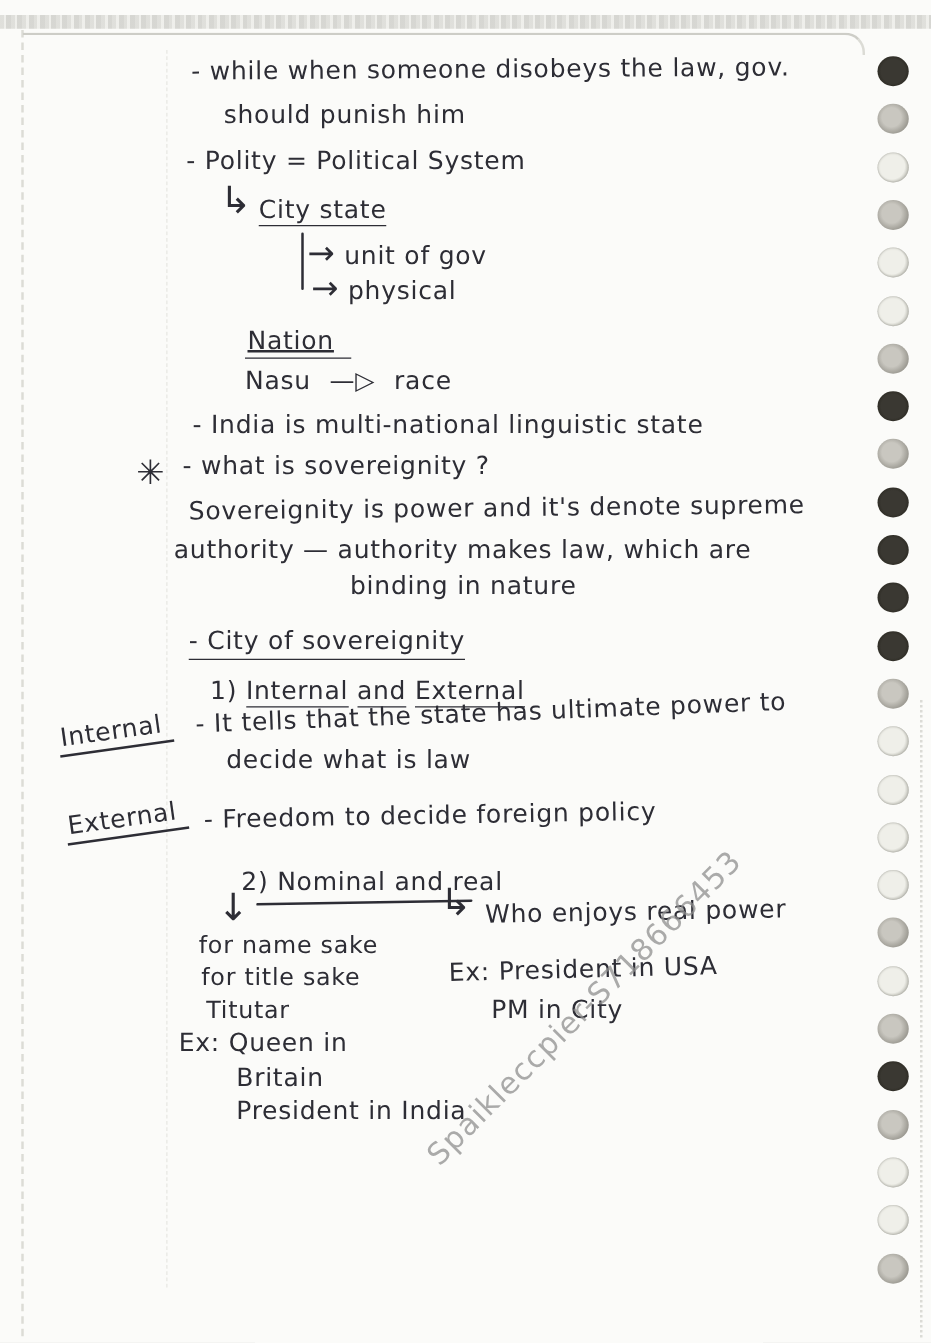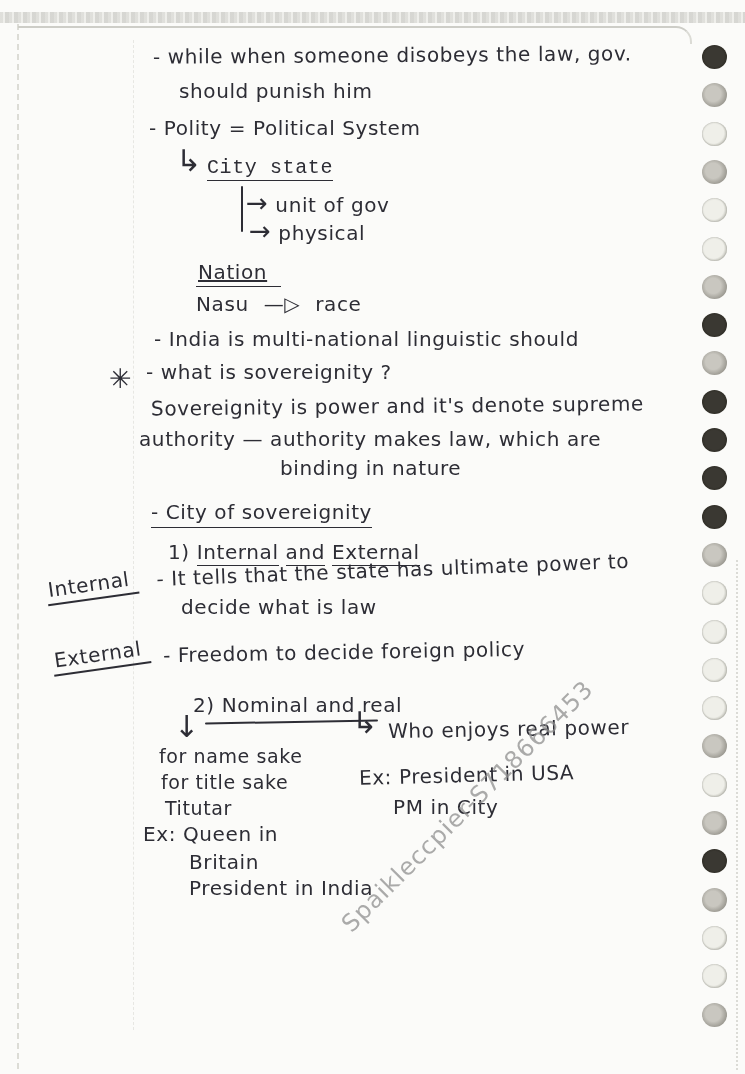--- a/index.html
+++ b/index.html
@@ -105,34 +105,34 @@
       <div class="hole s1" style="top: 964.2px;"></div>
       <div class="hole s2" style="top: 1002.5px;"></div>
     </div>
 
   <div class="line" style="left:153px;top:44px;transform:rotate(-0.4deg);">- while when someone disobeys  the law, gov.</div>
   <div class="line" style="left:179px;top:80px;">should punish him</div>
 
   <div class="line" style="left:149px;top:117px;">- Polity = Political System</div>
 
   <div class="line big-arrow" style="left:176px;top:146px;">↳</div>
-  <div class="line" style="left:207px;top:156px;font-family:Liberation Mono, monospace;"><span class="u">City state</span></div>
+  <div class="line" style="left:207px;top:156px;"><span class="u">City state</span></div>
 
   <div class="vline" style="left:241px;top:186px;height:46px;"></div>
   <div class="line" style="left:246px;top:190px;"><span class="arrow">→</span> <span>unit of gov</span></div>
   <div class="line" style="left:249px;top:218px;"><span class="arrow">→</span> <span>physical</span></div>
 
   <div class="line" style="left:196px;top:261px;"><span class="u" style="padding:0 14px 2px 2px;text-decoration:underline;">Nation</span></div>
   <div class="line" style="left:196px;top:293px;">
     <span>Nasu</span>
     <span style="margin:0 8px;">—▷</span>
     <span>race</span>
   </div>
 
-  <div class="line" style="left:154px;top:328px;">- India is multi-national linguistic should</div>
+  <div class="line" style="left:154px;top:328px;">- India is multi-national linguistic state</div>
 
   <div class="line star" style="left:109px;top:363px;">✳</div>
   <div class="line" style="left:146px;top:361px;">- what is sovereignity ?</div>
 
   <div class="line" style="left:151px;top:395px;transform:rotate(-0.6deg);">Sovereignity is power and it's denote supreme</div>
   <div class="line" style="left:139px;top:428px;">authority — authority makes law, which are</div>
   <div class="line" style="left:280px;top:457px;">binding in nature</div>
 
   <div class="line" style="left:151px;top:501px;"><span class="u" style="padding-bottom:3px;">- City of sovereignity</span></div>
 

